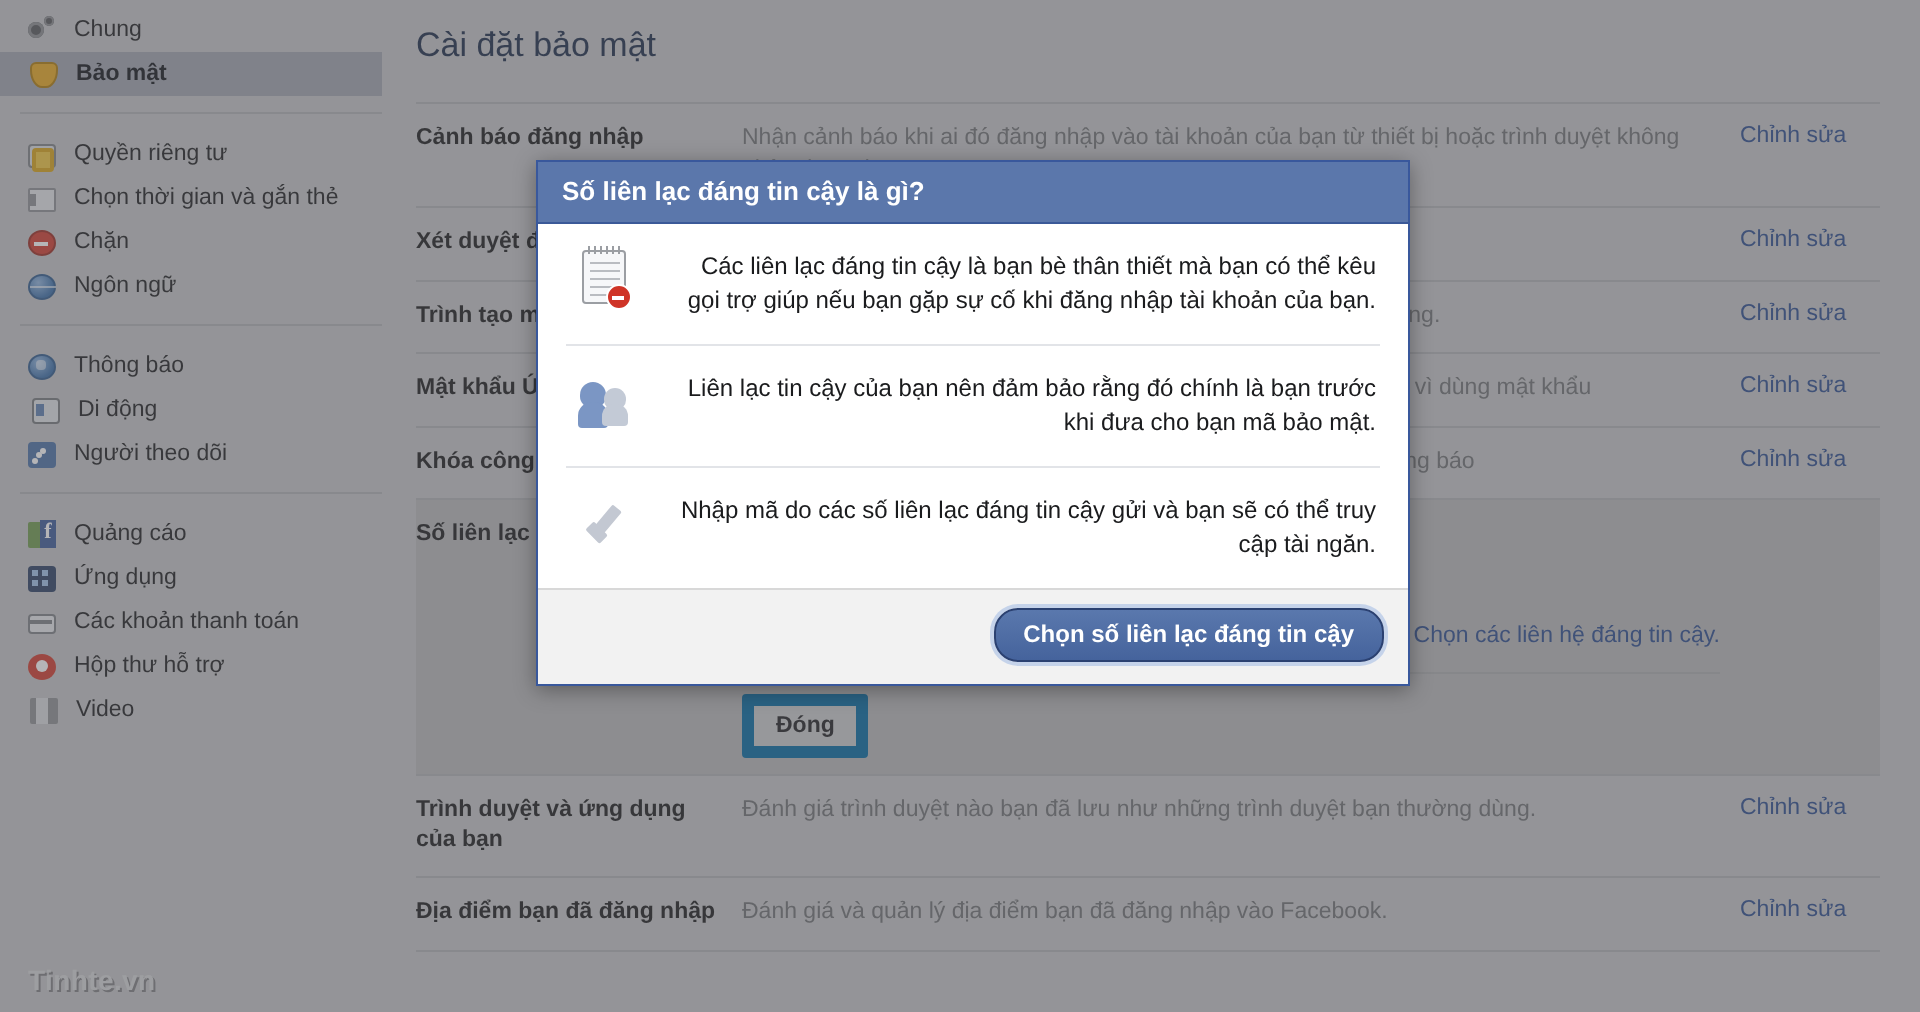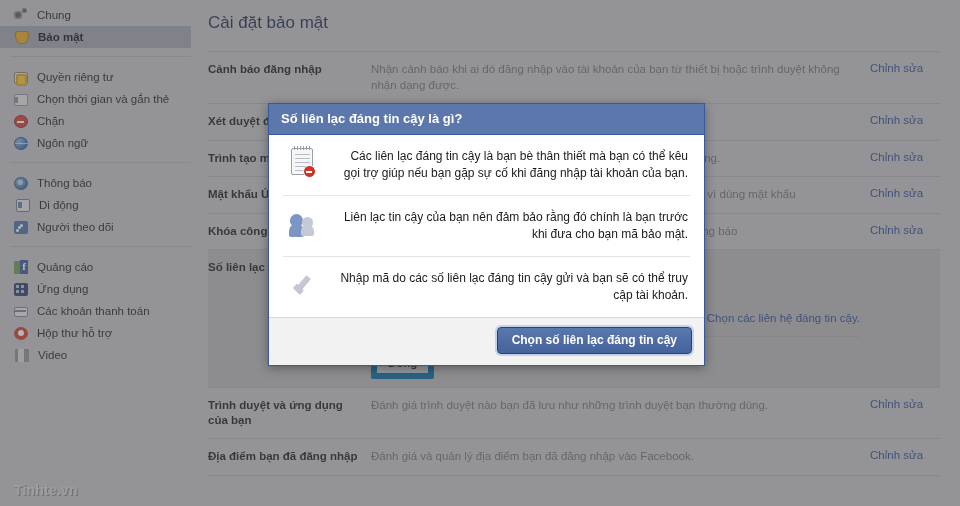--- a/index.html
+++ b/index.html
@@ -369,21 +369,21 @@
     border: 6px solid #0369a1;
     border-radius: 2px;
     padding: 4px 11px;
     cursor: pointer;
   }
 
   
   #modal {
     position: absolute;
     left: 268px;
-    top: 103px;
+    top: 80px;
     width: 437px;
     z-index: 100;
     box-shadow: 0 2px 10px rgba(0,0,0,.35);
     border: 1px solid #39589c;
   }
   #modal-header {
     background: #5b77ab;
     border-bottom: 1px solid #3b5998;
     padding: 7px 12px 8px 12px;
     font-size: 13px;
@@ -517,21 +517,21 @@
   #modal-footer {
     background: #f2f2f2;
     border-top: 1px solid #d8d8d8;
     padding: 9px 12px 11px 12px;
     text-align: right;
   }
   #modal-cta {
     display: inline-block;
     background: linear-gradient(to bottom, #5a78ad 0%, #45639c 100%);
     border: 1px solid #2b4171;
-    border-radius: 4px;
+    border-radius: 12px;
     color: #ffffff;
     font-size: 12px;
     font-weight: bold;
     padding: 5px 14px 6px 14px;
     cursor: pointer;
     box-shadow: 0 0 0 2px #c5d3ea;
   }
 </style>
 </head>
 <body>
@@ -675,21 +675,21 @@
               <span class="p1"></span>
               <span class="p2"></span>
             </span>
           </div>
           <div class="m-text">Liên lạc tin cậy của bạn nên đảm bảo rằng đó chính là bạn trước khi đưa cho bạn mã bảo mật.</div>
         </div>
         <div class="m-item">
           <div class="m-icon">
             <span class="mi-check"></span>
           </div>
-          <div class="m-text">Nhập mã do các số liên lạc đáng tin cậy gửi và bạn sẽ có thể truy cập tài khoản.</div>
+          <div class="m-text">Nhập mã do các số liên lạc đáng tin cậy gửi và bạn sẽ có thể truy cập tài ngăn.</div>
         </div>
       </div>
     <div id="modal-footer">
       <span id="modal-cta">Chọn số liên lạc đáng tin cậy</span>
     </div>
   </div>
 
 </div>
 
 </body></html>

